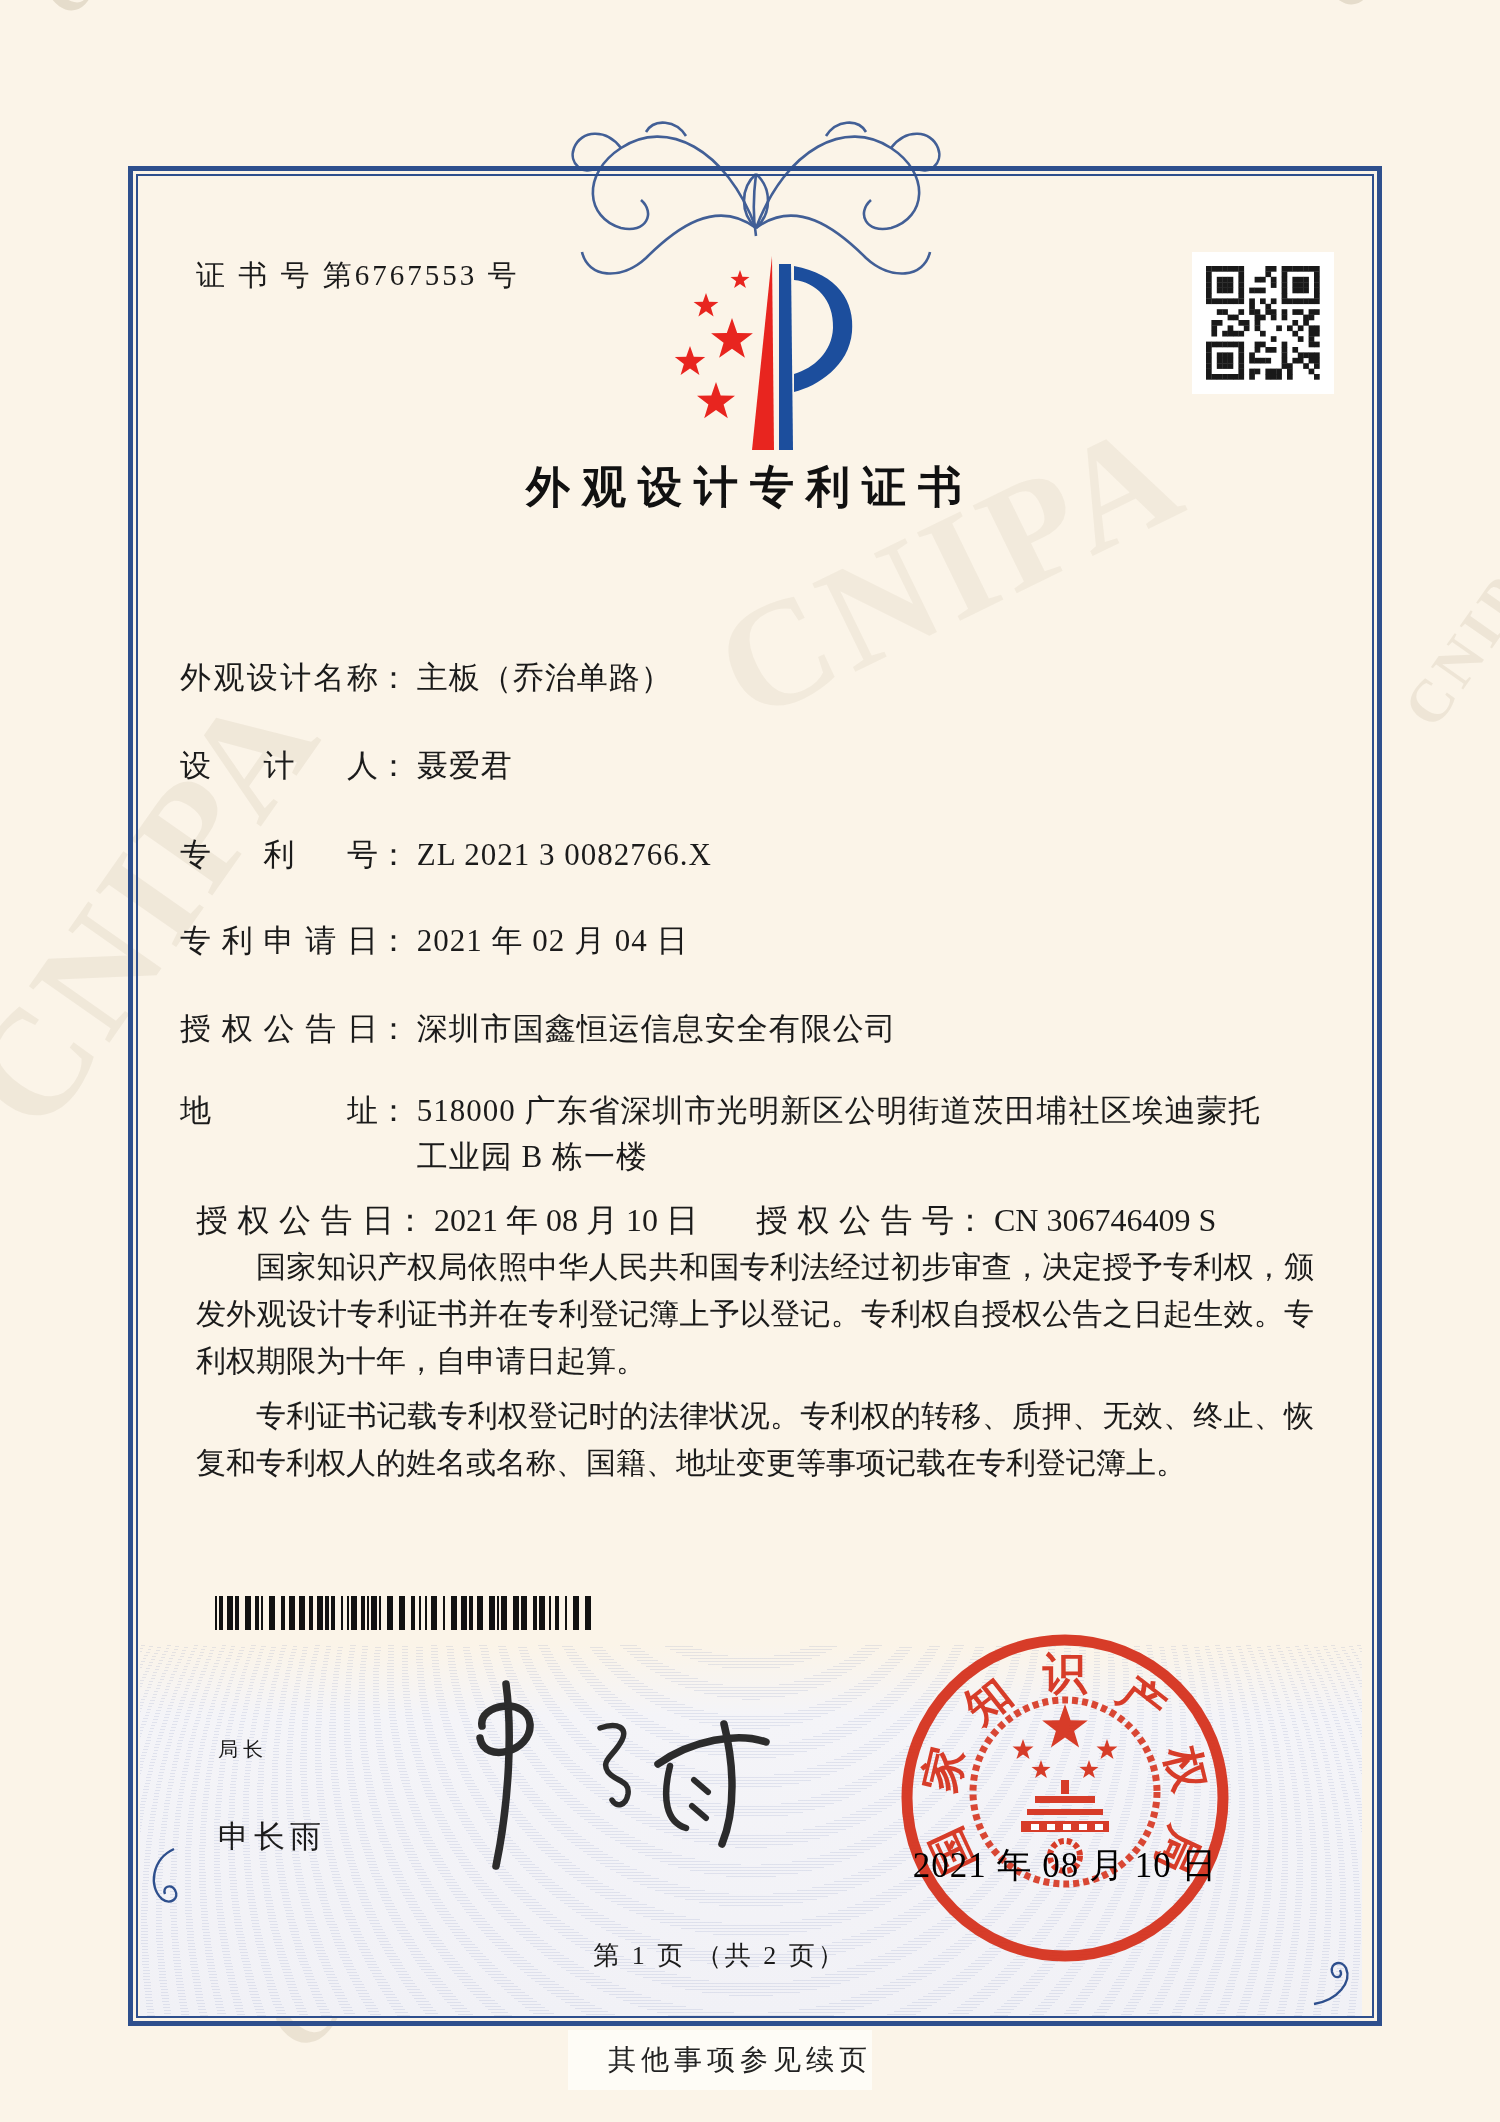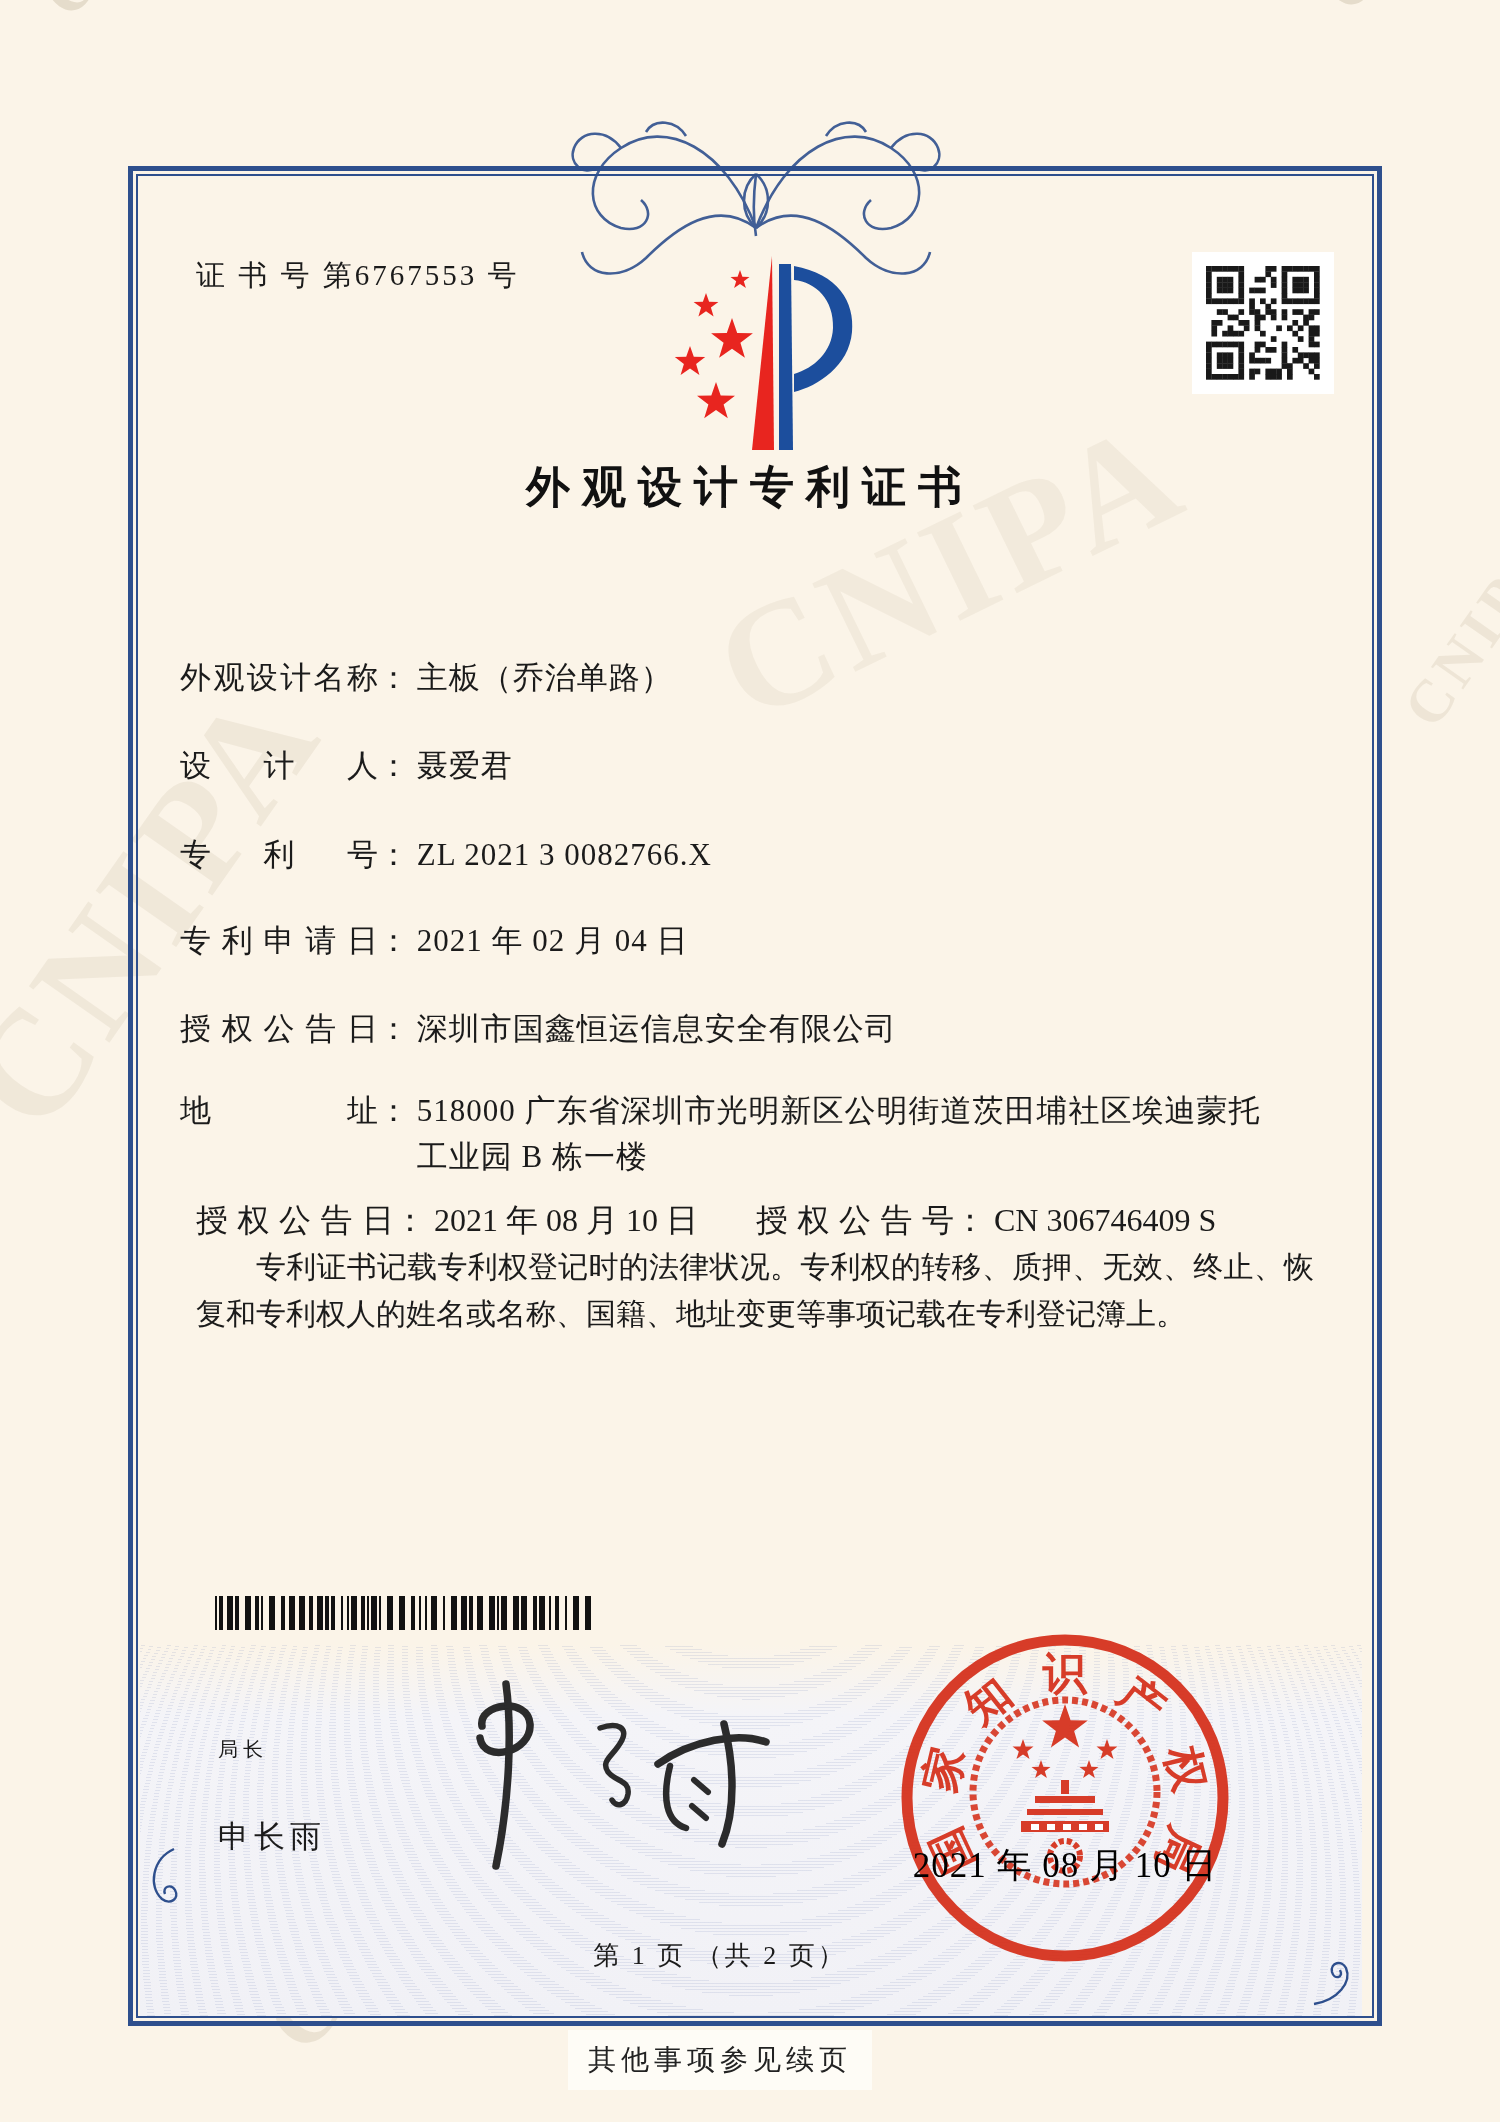--- a/index.html
+++ b/index.html
@@ -58,21 +58,21 @@
   .signature{position:absolute;left:430px;top:1668px;z-index:4;}
   .seal{position:absolute;left:895px;top:1628px;width:340px;height:340px;z-index:4;mix-blend-mode:multiply;opacity:.94;}
   .seal svg text{font-family:"Liberation Serif",serif;}
   .seal-date{
     position:absolute;left:895px;top:1842px;width:340px;text-align:center;z-index:5;
     font-size:35px;color:#000;letter-spacing:1px;mix-blend-mode:multiply;
   }
   .footer-page{position:absolute;left:0;top:1938px;width:1440px;text-align:center;font-size:26px;letter-spacing:3px;z-index:4;}
   .cont-box{
     position:absolute;left:568px;top:2030px;width:304px;height:60px;z-index:3;
-    background:#fefcf6;text-align:center;line-height:60px;font-size:28px;letter-spacing:5px;color:#222;
+    background:#fefcf6;text-align:right;line-height:60px;font-size:28px;letter-spacing:5px;color:#222;
   }
   .flourish{position:absolute;left:526px;top:78px;z-index:3;}
   .corner-curl{position:absolute;z-index:3;}
 </style>
 </head>
 <body>
 
 <span class="wm" style="left:28px;top:-12px;font-size:62px;opacity:.30;transform:rotate(-55deg);">CNIPA</span>
 <span class="wm" style="left:1308px;top:-18px;font-size:62px;opacity:.30;transform:rotate(-55deg);">CNIPA</span>
 <span class="wm" style="left:690px;top:600px;font-size:150px;opacity:.12;transform:rotate(-26deg);">CNIPA</span>
@@ -371,20 +371,21 @@
       <span class="flabel">授权公告日</span><span>：</span>
       <span>2021 年 08 月 10 日</span>
     </span>
     <span class="grant-pair" style="left:560px;">
       <span class="flabel">授权公告号</span><span>：</span>
       <span>CN 306746409 S</span>
     </span>
   </div>
 
   <div class="paras">
+    <p>国家知识产权局依照中华人民共和国专利法经过初步审查，决定授予专利权，颁发外观设计专利证书并在专利登记簿上予以登记。专利权自授权公告之日起生效。专利权期限为十年，自申请日起算。</p>
     <p>专利证书记载专利权登记时的法律状况。专利权的转移、质押、无效、终止、恢复和专利权人的姓名或名称、国籍、地址变更等事项记载在专利登记簿上。</p>
   </div>
 
   <svg class="barcode" id="barcode-svg" width="382" height="34" viewBox="0 0 382 34">
       <rect x="0" y="0" width="2" height="34" fill="#111"></rect>
       <rect x="4" y="0" width="4" height="34" fill="#111"></rect>
       <rect x="12" y="0" width="6" height="34" fill="#111"></rect>
       <rect x="20" y="0" width="4" height="34" fill="#111"></rect>
       <rect x="30" y="0" width="6" height="34" fill="#111"></rect>
       <rect x="40" y="0" width="4" height="34" fill="#111"></rect>

